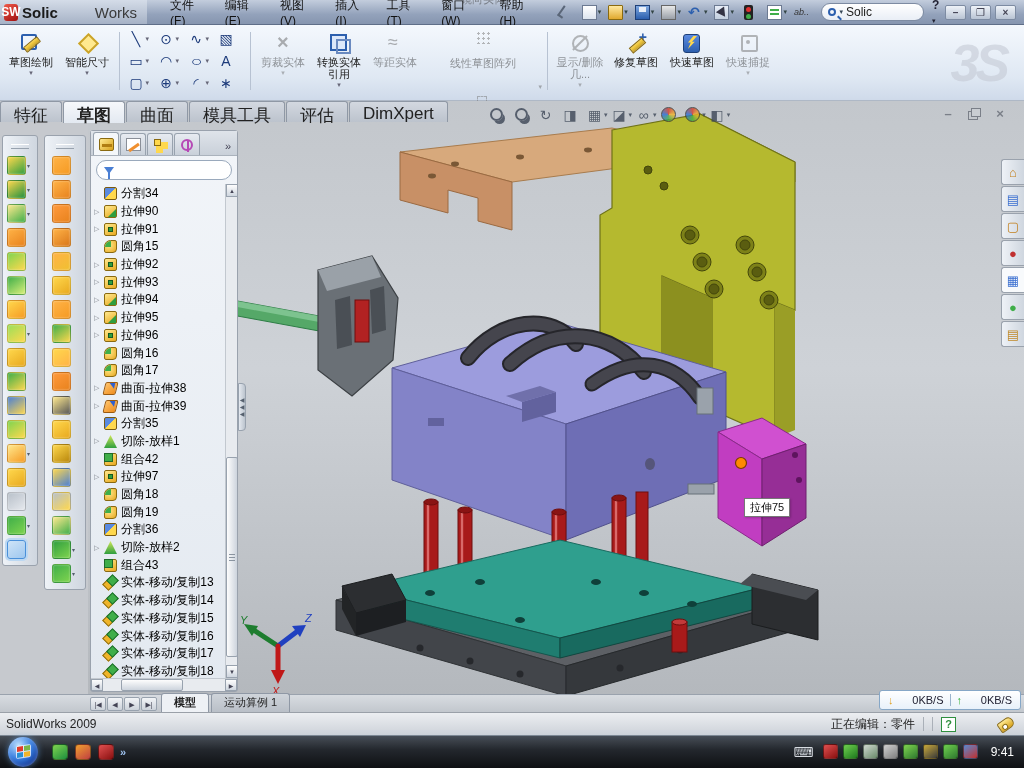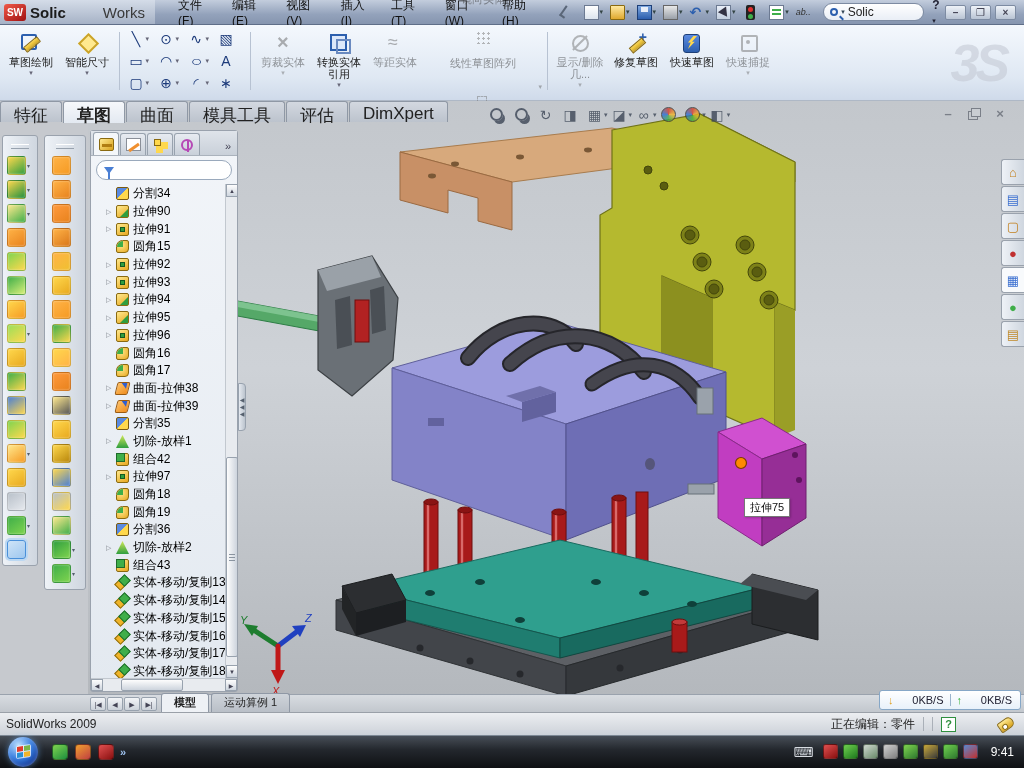--- a/index.html
+++ b/index.html
@@ -5,22 +5,22 @@
   html,body{margin:0;padding:0;background:#333;}
   *{box-sizing:border-box;font-family:"Liberation Sans","DejaVu Sans",sans-serif;}
   #stage{position:relative;width:1024px;height:768px;overflow:hidden;background:#c6c9ce;font-size:12px;}
 
   
   #titlebar{position:absolute;left:0;top:0;width:1024px;height:25px;
     background:linear-gradient(#c3cddd,#93a2bb 60%,#8695af);border-bottom:1px solid #5f6e88;
     display:flex;align-items:center;}
   #brand{display:flex;align-items:center;gap:4px;padding:0 10px 0 4px;height:100%;
     background:linear-gradient(#d4dce8,#a6b2c6);}
-  #brand .sw-cube{width:22px;height:17px;border-radius:3px;background:linear-gradient(145deg,#f05a4a,#a01010);
-    color:#fff;font-size:10px;font-weight:bold;display:flex;align-items:center;justify-content:center;}
+  #brand .sw-cube{width:14px;height:17px;border-radius:3px;background:linear-gradient(145deg,#f05a4a,#a01010);
+    color:#fff;font-size:12px;font-weight:bold;display:flex;align-items:center;justify-content:center;}
   #brand .b1{font-weight:bold;font-size:15px;color:#1a1a1a;}
   #brand .b2{font-weight:normal;font-size:15px;color:#3a3a3a;margin-left:33px;}
   #menus{display:flex;align-items:center;gap:2px;margin-left:14px;}
   .menu-item{padding:3px 9px;color:#111;}
   #quickbar{display:flex;align-items:center;gap:3px;margin-left:10px;}
   .qb{height:18px;display:flex;align-items:center;gap:1px;padding:0 2px;border-radius:2px;}
   .qb .dd{font-size:7px;color:#344;}
   .qi{width:15px;height:15px;position:relative;display:inline-block;}
   .qi-pin{border-left:2px solid #5a6678;height:12px;width:6px;border-bottom:2px solid #5a6678;transform:rotate(35deg);margin:1px 4px;}
   .qi-new{background:linear-gradient(#ffffff,#dce4ee);border:1px solid #6c7a92;}
@@ -148,21 +148,21 @@
   .pt-pm::after{content:"";position:absolute;left:1px;top:7px;width:12px;height:3px;background:#f09030;transform:rotate(-35deg);}
   .pt-cm::before{content:"";position:absolute;left:1px;top:1px;width:5px;height:5px;background:#ffd84d;border:1px solid #8a6a10;box-shadow:7px 3px 0 #ffd84d,2px 7px 0 #ffd84d;}
   .pt-dx{width:12px;height:12px;border:2px solid #b64ab6;border-radius:50%;margin:auto;}
   .pt-dx::after{content:"";position:absolute;left:4px;top:-1px;width:2px;height:12px;background:#b64ab6;box-shadow:0 0 0 0;transform:none;}
   #fmtabs .ovf{margin-left:auto;color:#445;font-size:11px;padding:0 4px 3px 0;}
   #filterbox{margin:4px 5px;height:20px;border:1px solid #9aa9bc;border-radius:10px;background:#fff;
     display:flex;align-items:center;padding:0 7px;gap:5px;}
   .funnel{width:0;height:0;border-left:5px solid transparent;border-right:5px solid transparent;border-top:7px solid #4a7fd4;position:relative;}
   .funnel::after{content:"";position:absolute;left:-1px;top:-2px;width:2px;height:7px;background:#4a7fd4;}
   #treewrap{position:relative;flex:1;overflow:hidden;}
-  #tree{position:absolute;left:0;top:0;right:12px;bottom:0;padding:1px 0 0 15px;background:
+  #tree{position:absolute;left:0;top:0;right:12px;bottom:0;padding:1px 0 0 3px;background:
     repeating-linear-gradient(180deg,transparent 0 3px,#c9d2dd00 3px 4px);}
   .trow{display:flex;align-items:center;height:17.7px;white-space:nowrap;}
   .trow .exp{width:10px;font-size:7px;color:#7a7f88;flex:none;}
   .trow .exp::before{content:"▷";}
   .trow .tl{font-size:12px;color:#000;}
   .ti{position:relative;width:13px;height:13px;flex:none;margin-right:4px;}
   .ti-split{background:linear-gradient(135deg,#5a8ae0 0 48%,#ffd84d 48%);border:1px solid #7a5a10;border-radius:2px;}
   .ti-exta,.ti-extb,.ti-comb{background:linear-gradient(150deg,#ffe98f,#e8a81e);border:1px solid #8a6a10;border-radius:2px;}
   .ti-exta::after{content:"";position:absolute;right:0;bottom:0;border:4px solid transparent;border-right-color:#2f9e3f;border-bottom-color:#2f9e3f;}
   .ti-extb::after{content:"";position:absolute;inset:3px;background:#2f9e3f;border:1px solid #155a20;}

